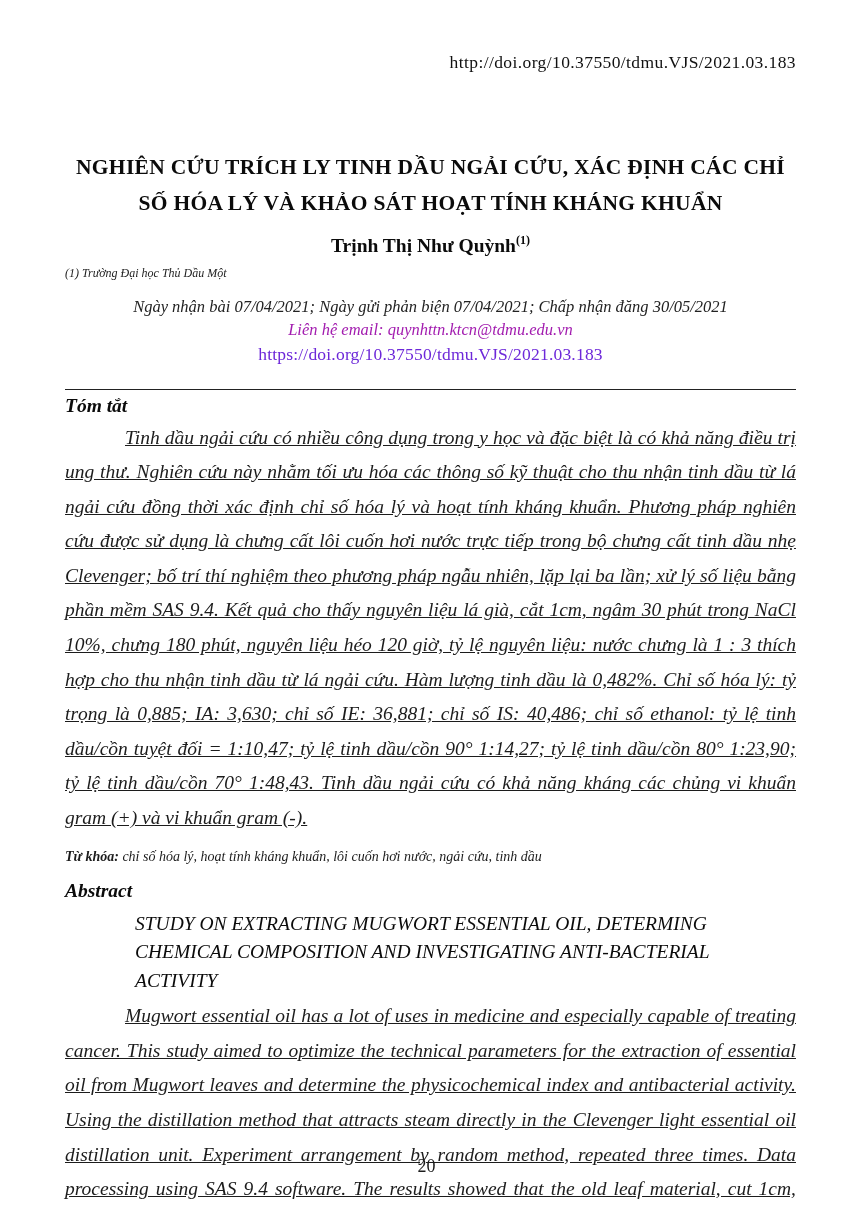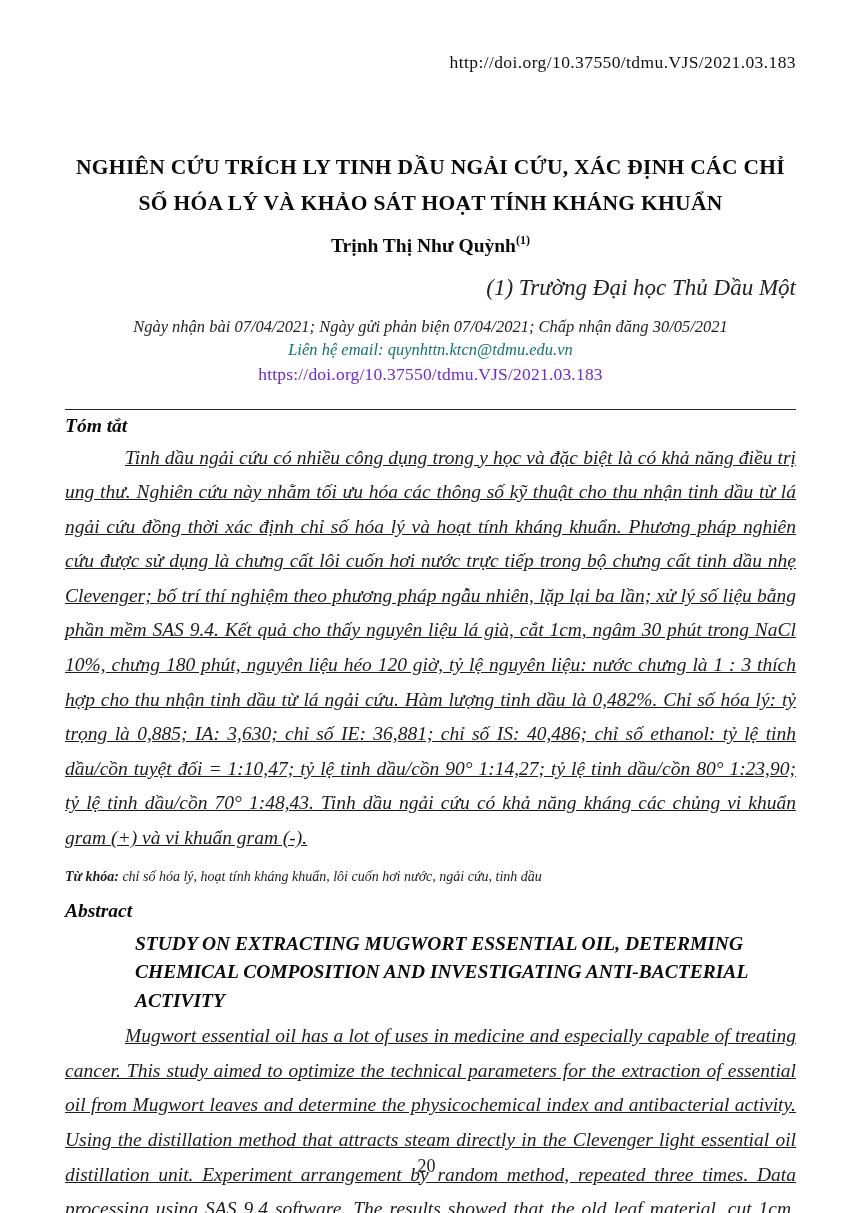--- a/index.html
+++ b/index.html
@@ -32,39 +32,39 @@
   }
   .author-line {
     margin-top: 12px;
     text-align: center;
     font-weight: bold;
     font-size: 19.5px;
     color: #0b0b0b;
   }
   .author-line sup { font-size: 12px; font-weight: bold; }
   .affiliation {
-    margin-top: 18px;
-    text-align: right;
+    margin-top: 9px;
+    text-align: left;
     font-style: italic;
-    font-size: 23px;
+    font-size: 12px;
     color: #222;
   }
   .dates-line {
     margin-top: 16px;
     text-align: center;
     font-style: italic;
     font-size: 16.5px;
     color: #222;
   }
   .contact-line {
     margin-top: 3px;
     text-align: center;
     font-style: italic;
     font-size: 16.5px;
-    color: #0f766e;
+    color: #a21caf;
   }
   .doi-bold {
     margin-top: 4px;
     text-align: center;
     font-weight: normal;
     font-size: 17.5px;
     letter-spacing: 0.2px;
     color: #6d28d9;
   }
   .rule {
@@ -93,21 +93,21 @@
     margin-top: 6px;
     font-style: italic;
     font-size: 14px;
     line-height: 30px;
     color: #1c1c1c;
   }
   .keywords-line .kw-label { font-weight: bold; }
   .abstract-heading { margin-top: 8px; }
   .title-en {
     margin: 8px 10px 0 70px;
-    font-weight: bold;
+    font-weight: normal;
     font-style: italic;
     font-size: 19.5px;
     line-height: 28.5px;
     color: #0b0b0b;
   }
   .page-number {
     position: absolute;
     left: 0;
     right: 0;
     bottom: 36px;

